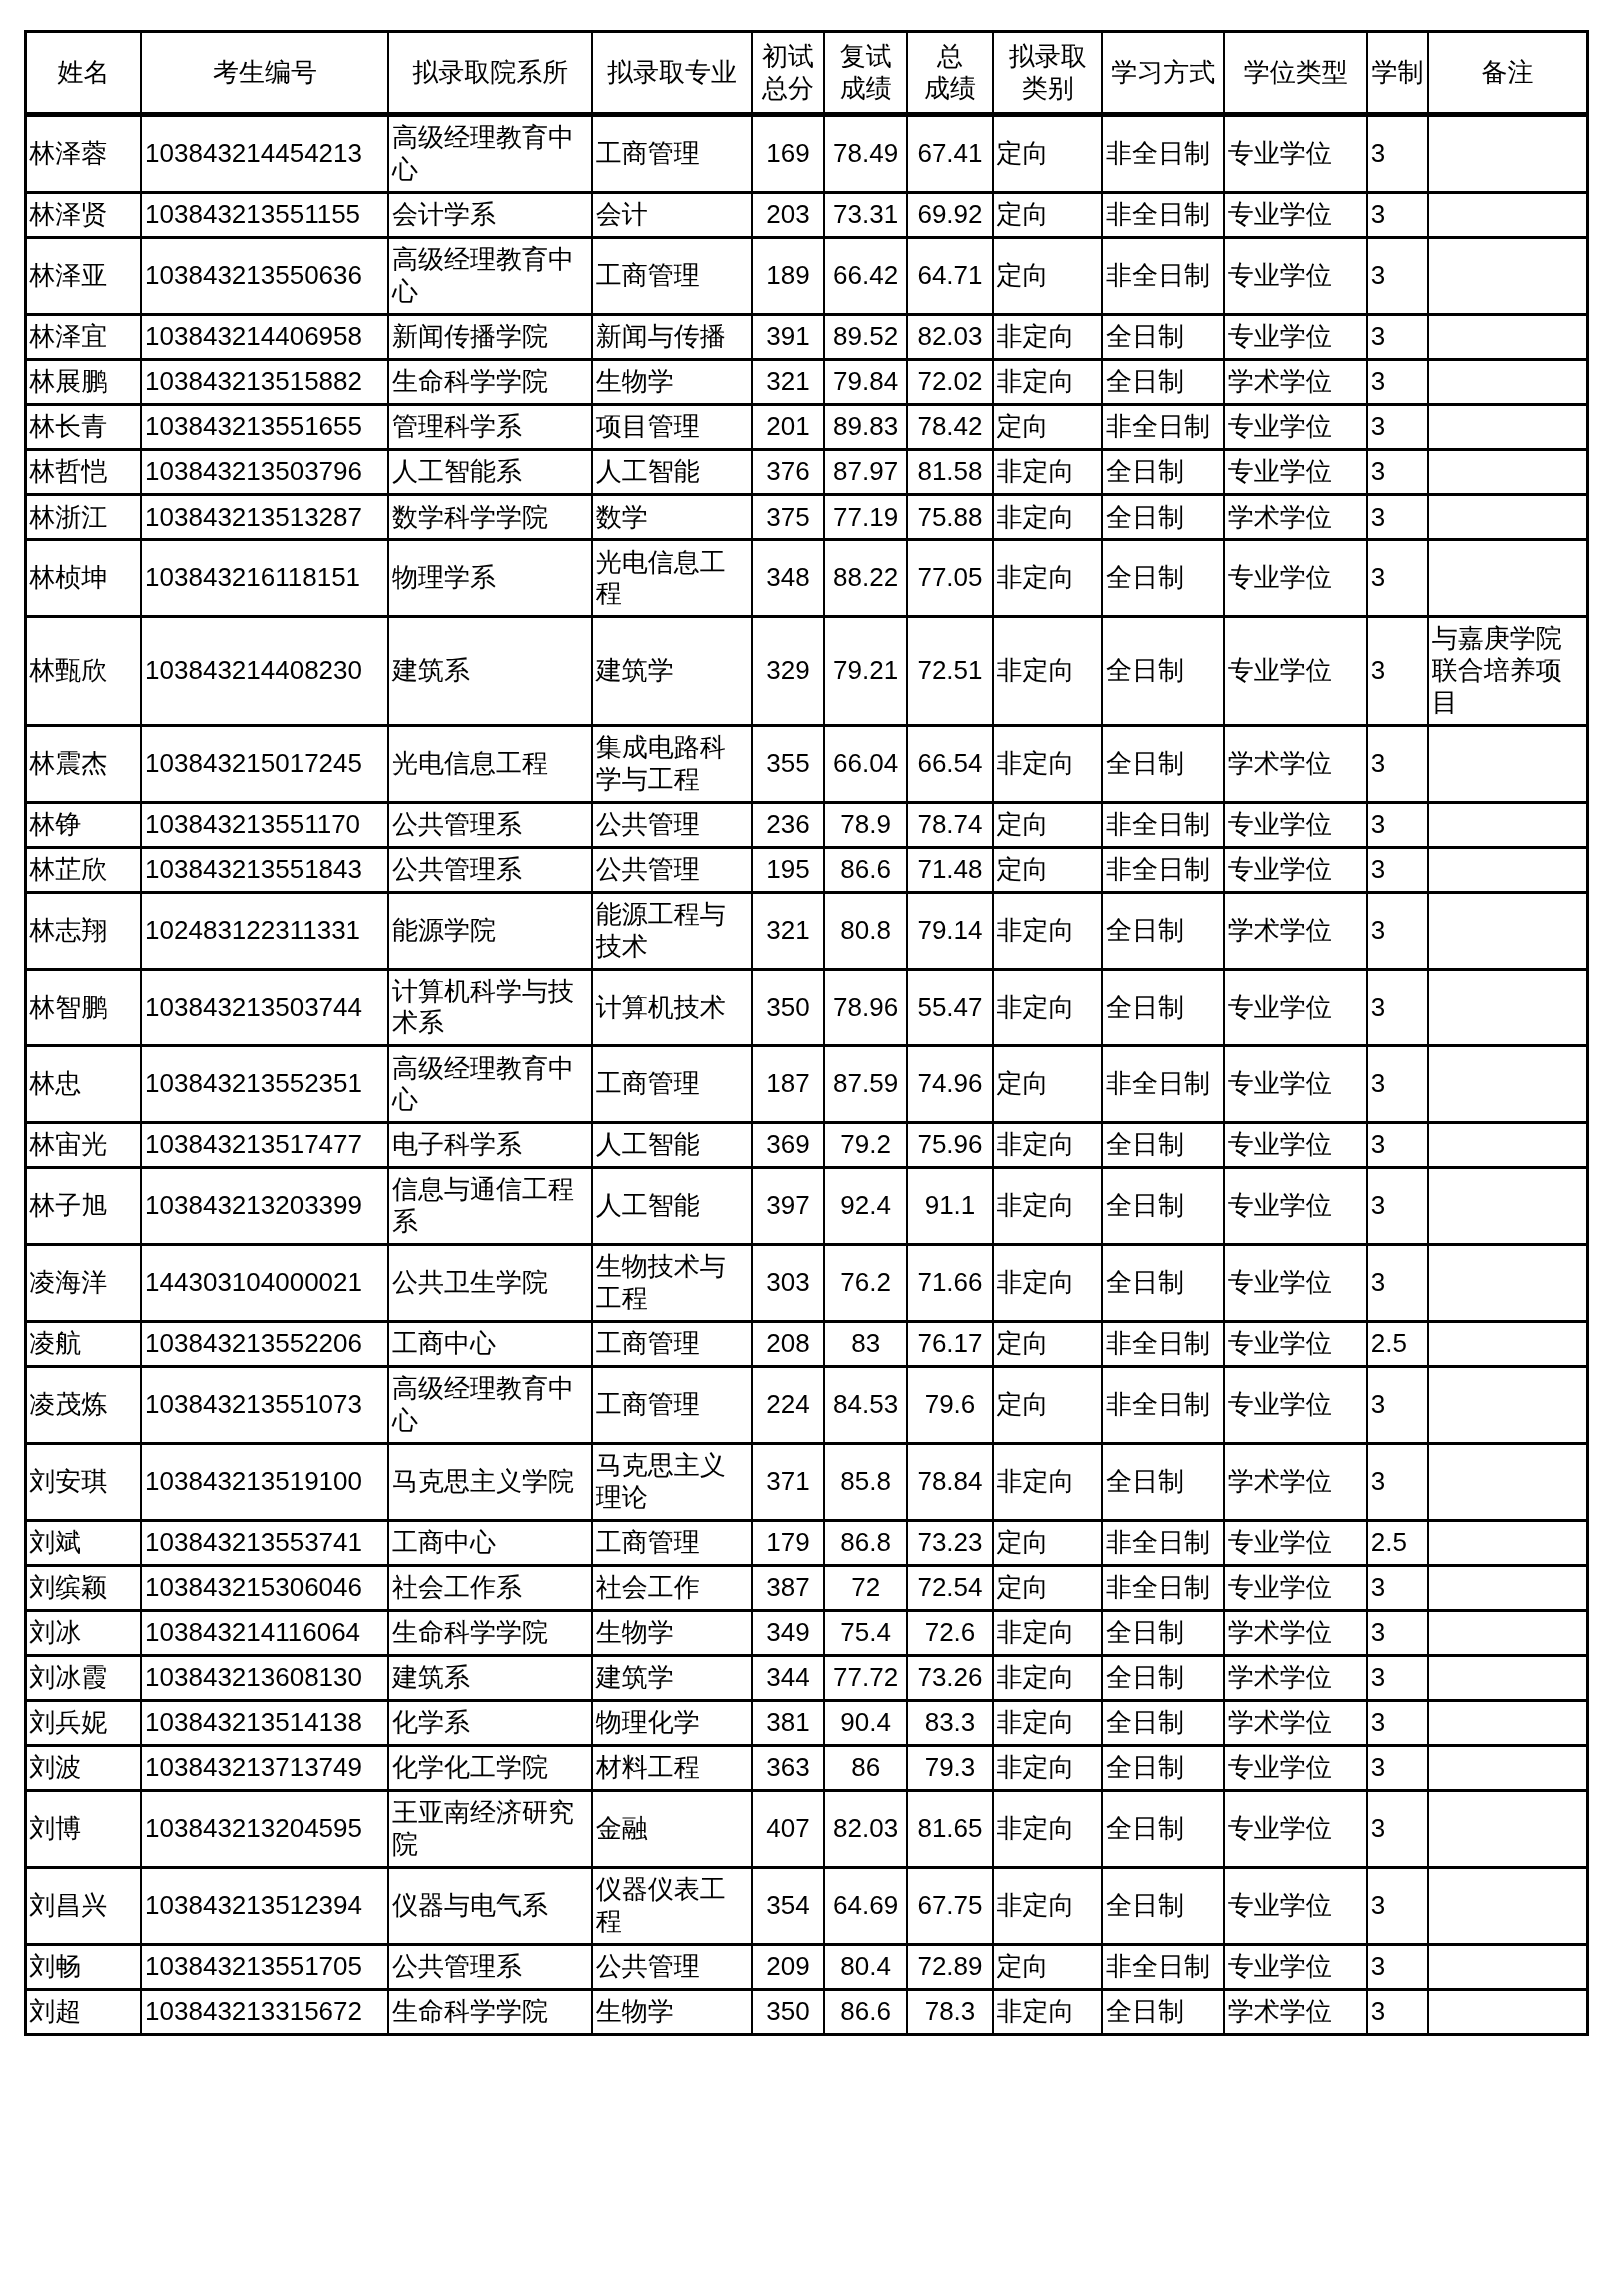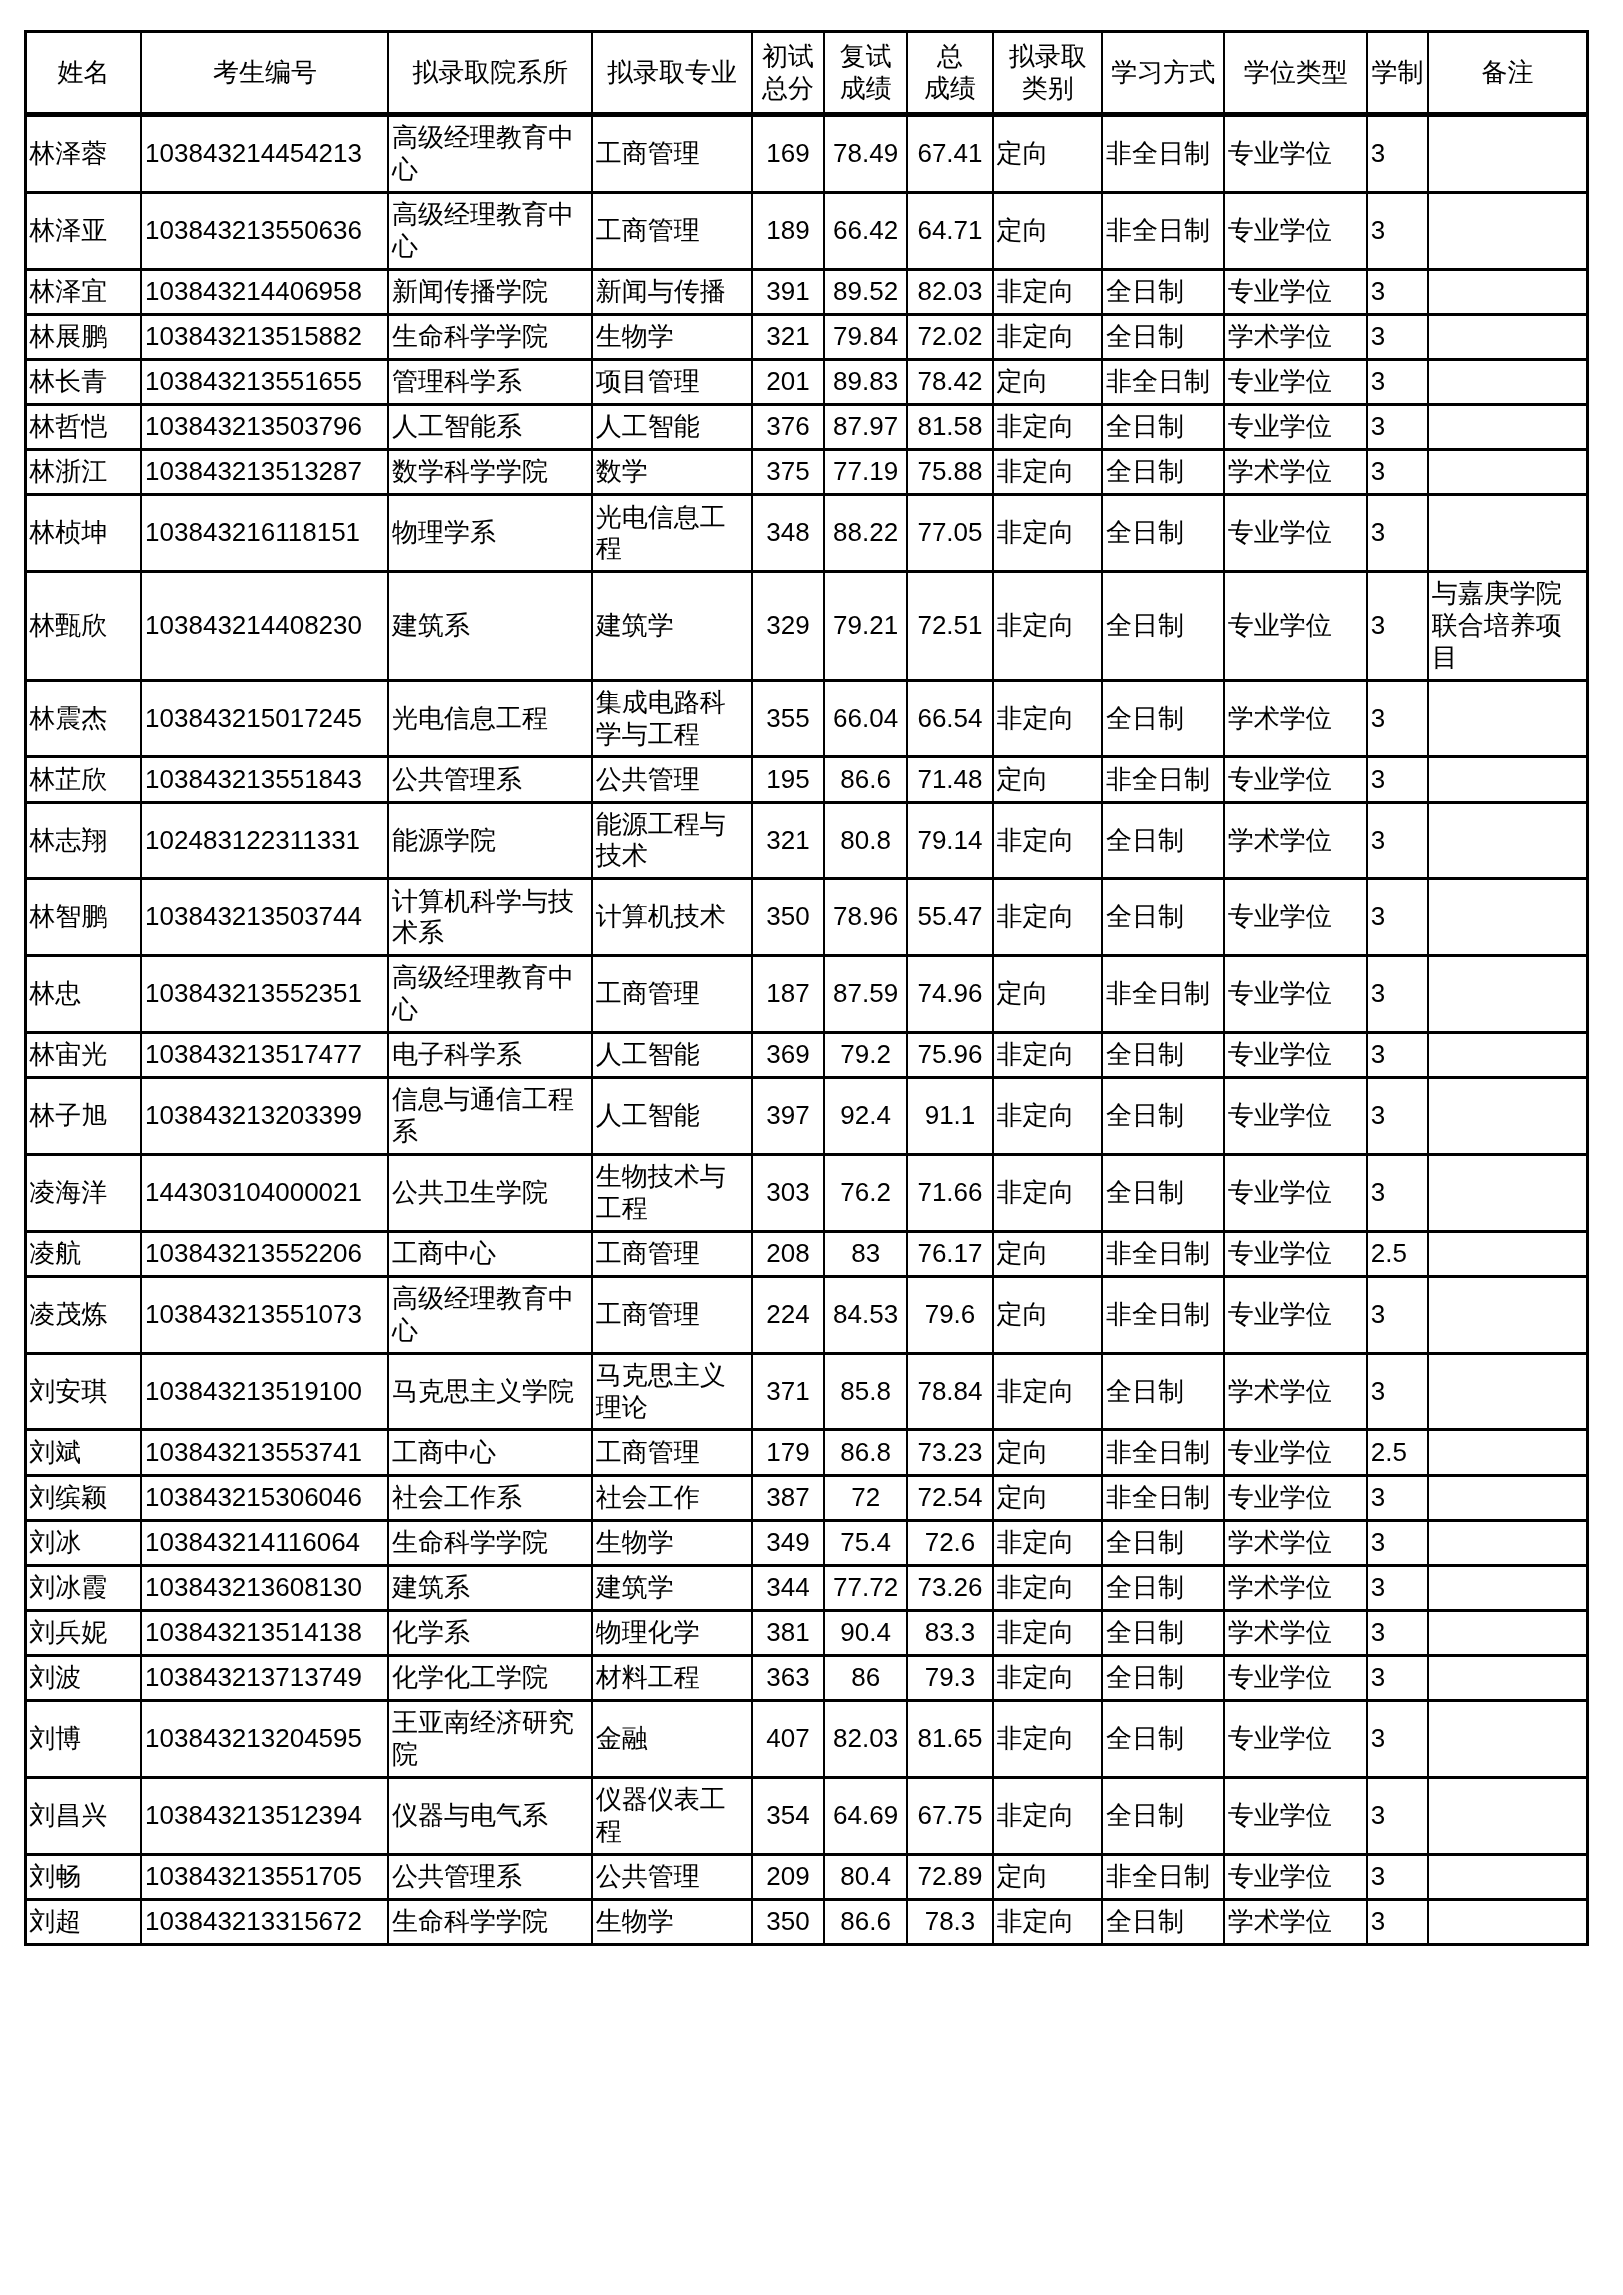--- a/index.html
+++ b/index.html
@@ -105,20 +105,34 @@
             <td class="ac">169</td>
             <td class="ac">78.49</td>
             <td class="ac">67.41</td>
             <td class="al">定向</td>
             <td class="al">非全日制</td>
             <td class="al">专业学位</td>
             <td class="al">3</td>
             <td class="al"></td>
           </tr>
           <tr>
+            <td class="al">林泽贤</td>
+            <td class="al">103843213551155</td>
+            <td class="al">会计学系</td>
+            <td class="al">会计</td>
+            <td class="ac">203</td>
+            <td class="ac">73.31</td>
+            <td class="ac">69.92</td>
+            <td class="al">定向</td>
+            <td class="al">非全日制</td>
+            <td class="al">专业学位</td>
+            <td class="al">3</td>
+            <td class="al"></td>
+          </tr>
+          <tr>
             <td class="al">林泽亚</td>
             <td class="al">103843213550636</td>
             <td class="al">高级经理教育中心</td>
             <td class="al">工商管理</td>
             <td class="ac">189</td>
             <td class="ac">66.42</td>
             <td class="ac">64.71</td>
             <td class="al">定向</td>
             <td class="al">非全日制</td>
             <td class="al">专业学位</td>
@@ -227,20 +241,34 @@
             <td class="al">林震杰</td>
             <td class="al">103843215017245</td>
             <td class="al">光电信息工程</td>
             <td class="al">集成电路科学与工程</td>
             <td class="ac">355</td>
             <td class="ac">66.04</td>
             <td class="ac">66.54</td>
             <td class="al">非定向</td>
             <td class="al">全日制</td>
             <td class="al">学术学位</td>
+            <td class="al">3</td>
+            <td class="al"></td>
+          </tr>
+          <tr>
+            <td class="al">林铮</td>
+            <td class="al">103843213551170</td>
+            <td class="al">公共管理系</td>
+            <td class="al">公共管理</td>
+            <td class="ac">236</td>
+            <td class="ac">78.9</td>
+            <td class="ac">78.74</td>
+            <td class="al">定向</td>
+            <td class="al">非全日制</td>
+            <td class="al">专业学位</td>
             <td class="al">3</td>
             <td class="al"></td>
           </tr>
           <tr>
             <td class="al">林芷欣</td>
             <td class="al">103843213551843</td>
             <td class="al">公共管理系</td>
             <td class="al">公共管理</td>
             <td class="ac">195</td>
             <td class="ac">86.6</td>

